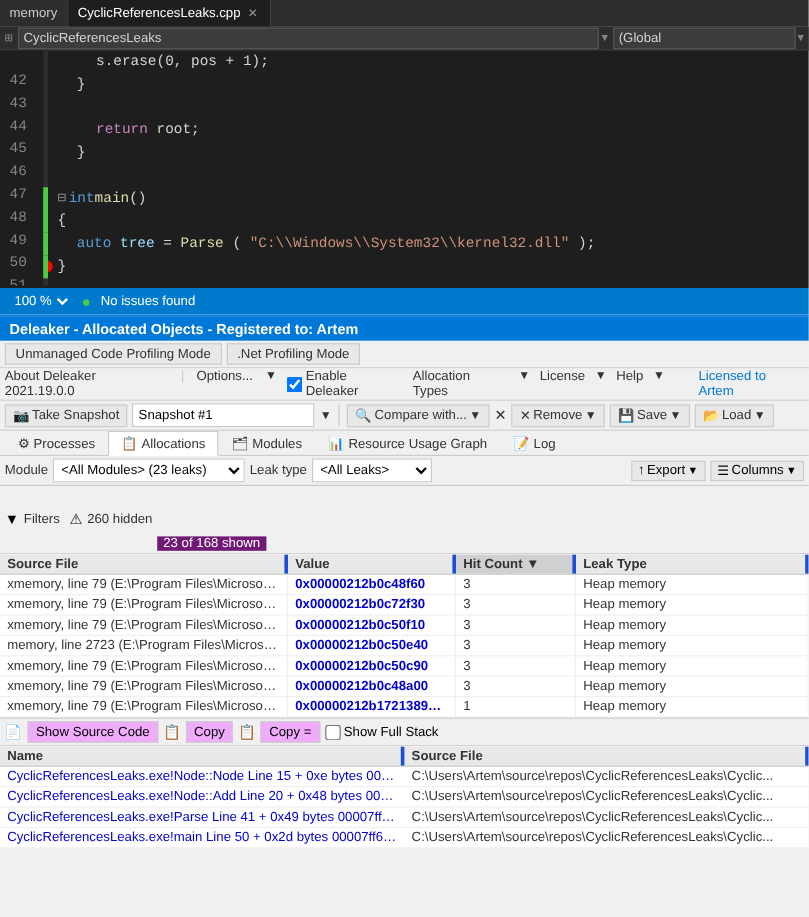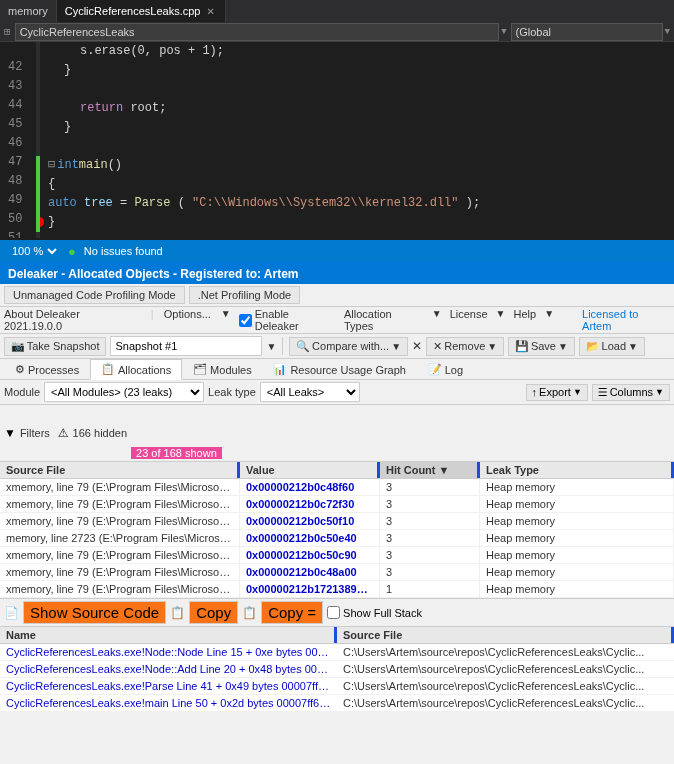--- a/index.html
+++ b/index.html
@@ -49,35 +49,35 @@
 
     .filter-bar { display: flex; background: #f0f0f0; border-bottom: 1px solid #ccc; padding: 2px 4px; gap: 4px; align-items: center; }
     .filter-select { border: 1px solid #ccc; background: white; font-size: 11px; height: 20px; padding: 0 2px; }
     .filter-label { font-size: 11px; color: #333; }
     .leak-type-select { border: 1px solid #ccc; background: white; font-size: 11px; height: 20px; padding: 0 2px; }
     .export-btn { display: flex; align-items: center; gap: 2px; border: 1px solid #ccc; background: #e8e8e8; padding: 1px 5px; cursor: pointer; font-size: 11px; }
     .columns-btn { display: flex; align-items: center; gap: 2px; border: 1px solid #ccc; background: #e8e8e8; padding: 1px 5px; cursor: pointer; font-size: 11px; }
 
     .filter-row { display: flex; background: #f0f0f0; border-bottom: 1px solid #ccc; padding: 2px 4px; gap: 4px; align-items: center; }
     .hidden-badge { font-size: 11px; color: #333; }
-    .shown-badge { background: #ec4899; color: white; font-size: 11px; padding: 0 5px; margin-top: 40px; }
+    .shown-badge { background: #701a75; color: white; font-size: 11px; padding: 0 5px; margin-top: 40px; }
 
     
     .table-container { background: white; overflow: hidden; }
     .table-header { display: grid; grid-template-columns: 240px 140px 100px 1fr; background: #e8e8e8; border-bottom: 1px solid #ccc; }
     .th { padding: 2px 6px; font-size: 11px; font-weight: bold; border-right: 3px solid #1d4ed8; color: #333; cursor: pointer; display: flex; align-items: center; gap: 2px; }
     .th.sorted { background: #d0d0d0; }
     .table-row { display: grid; grid-template-columns: 240px 140px 100px 1fr; border-bottom: 1px solid #f0f0f0; }
     .td { padding: 2px 6px; font-size: 11px; color: #333; border-right: 1px solid #f0f0f0; white-space: nowrap; overflow: hidden; text-overflow: ellipsis; }
     .td.value { color: #0000cc; font-weight: bold; }
     .td.count { color: #333; }
 
     
     .bottom-toolbar { display: flex; background: #f0f0f0; border-top: 1px solid #ccc; border-bottom: 1px solid #ccc; padding: 2px 4px; gap: 4px; align-items: center; }
-    .bottom-btn { display: flex; align-items: center; gap: 2px; padding: 2px 6px; border: 1px solid #ccc; background: #f97316; cursor: pointer; font-size: 15px; }
+    .bottom-btn { display: flex; align-items: center; gap: 2px; padding: 2px 6px; border: 1px solid #ccc; background: #f0abfc; cursor: pointer; font-size: 11px; }
 
     
     .stack-header { display: grid; grid-template-columns: 1fr 1fr; background: #e8e8e8; border-bottom: 1px solid #ccc; }
     .stack-row { display: grid; grid-template-columns: 1fr 1fr; border-bottom: 1px solid #f0f0f0; }
     .stack-td { padding: 2px 6px; font-size: 11px; color: #333; white-space: nowrap; overflow: hidden; text-overflow: ellipsis; }
     .stack-td.blue { color: #0000cc; }
 
     .checkbox-label { display: flex; align-items: center; gap: 3px; font-size: 11px; cursor: pointer; }
   </style>
 </head>
@@ -146,21 +146,21 @@
       <div class="code-line">
         <span style="color:#858585;margin-right:2px;cursor:pointer;">⊟</span>
         <span style="color:#569cd6;">int </span>
         <span style="color:#dcdcaa;">main</span>
         <span style="color:#d4d4d4;">()</span>
       </div>
       <div class="code-line">
         <span style="color:#d4d4d4;">{</span>
       </div>
       <div class="code-line">
-        <span style="">
+        <span style="margin-left:16px;">
           <span style="color:#569cd6;">auto </span>
           <span style="color:#9cdcfe;">tree</span>
           <span style="color:#d4d4d4;"> = </span>
           <span style="color:#dcdcaa;">Parse</span>
           <span style="color:#d4d4d4;">(</span>
           <span style="color:#ce9178;">"C:\\Windows\\System32\\kernel32.dll"</span>
           <span style="color:#d4d4d4;">);</span>
         </span>
       </div>
       <div class="code-line" style="position:relative;">
@@ -283,21 +283,21 @@
         <span>Columns</span>
         <span style="font-size:9px;">▼</span>
       </button>
     </div>
   </div>
 
   <div class="filter-row">
     <span>▼</span>
     <span class="filter-label">Filters</span>
     <span style="margin-left:4px;">⚠</span>
-    <span class="hidden-badge">166 hidden</span>
+    <span class="hidden-badge">260 hidden</span>
     <span class="shown-badge">23 of 168 shown</span>
   </div>
 
   <div class="table-container">
     <div class="table-header">
       <div class="th">
         <span>Source File</span>
       </div>
       <div class="th">
         <span>Value</span>

